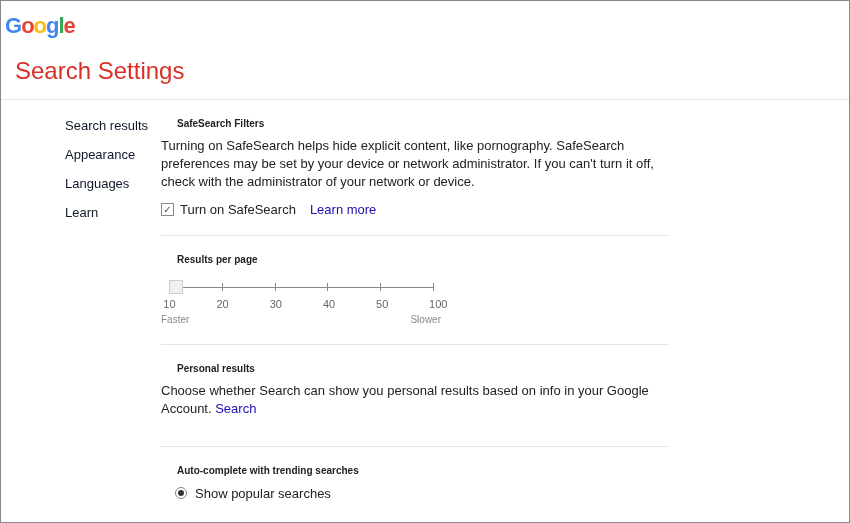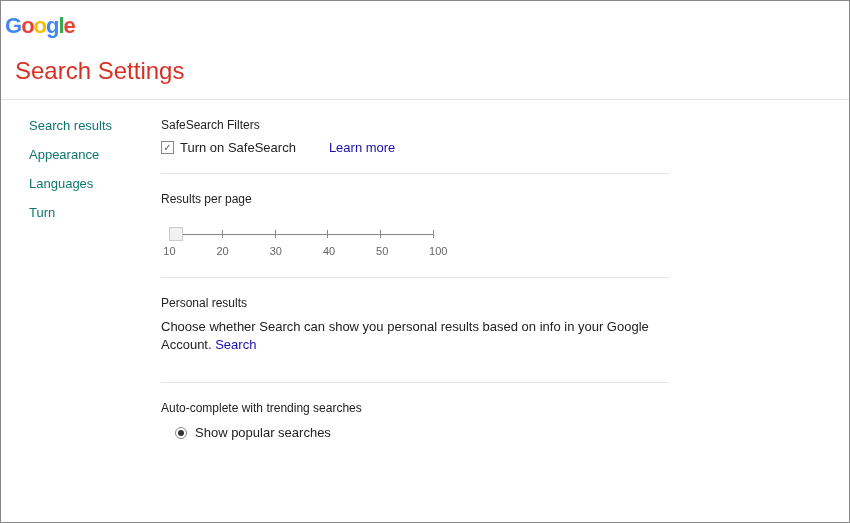--- a/index.html
+++ b/index.html
@@ -40,39 +40,41 @@
     .content {
       display: flex;
     }
     .sidebar {
       width: 160px;
       padding: 18px 0 0 28px;
       flex-shrink: 0;
     }
     .sidebar-item {
       display: block;
-      color: #0f766e;
+      color: #0f172a;
       font-size: 13px;
       margin-bottom: 14px;
       cursor: pointer;
+      margin-left: 36px;
     }
     .main {
       flex: 1;
       padding: 18px 180px 0 0;
     }
     .section {
       padding-bottom: 18px;
       margin-bottom: 18px;
       border-bottom: 1px solid #e5e5e5;
     }
     .section:last-child { border-bottom: none; }
     .section-title {
-      font-weight: normal;
-      font-size: 12px;
+      font-weight: bold;
+      font-size: 10px;
       margin-bottom: 8px;
+      margin-left: 16px;
     }
     .section-desc {
       font-size: 13px;
       color: #222;
       line-height: 1.4;
       margin-bottom: 10px;
     }
     .checkbox-row {
       display: flex;
       align-items: center;
@@ -86,28 +88,28 @@
       display: inline-flex;
       align-items: center;
       justify-content: center;
       font-size: 10px;
       color: #555;
       cursor: pointer;
     }
     .link {
       color: #1a0dab;
       cursor: pointer;
-      margin-left: 27px;
+      margin-left: 8px;
     }
     .link-inline {
       color: #1a0dab;
       cursor: pointer;
     }
     .slider-container {
-      margin-top: 28px;
+      margin-top: 22px;
       position: relative;
       width: 280px;
     }
     .slider-track {
       position: relative;
       height: 1px;
       background: #888;
       margin: 0 8px;
     }
     .slider-tick {
@@ -185,27 +187,28 @@
   </div>
   <div class="page-title">Search Settings</div>
 </div>
 <div class="divider"></div>
 
 <div class="content">
   <div class="sidebar">
     <a class="sidebar-item">Search results</a>
     <a class="sidebar-item">Appearance</a>
     <a class="sidebar-item">Languages</a>
-    <a class="sidebar-item">Turn</a>
+    <a class="sidebar-item">Learn</a>
   </div>
 
   <div class="main">
 
     <div class="section">
       <div class="section-title">SafeSearch Filters</div>
+      <div class="section-desc">Turning on SafeSearch helps hide explicit content, like pornography. SafeSearch preferences may be set by your device or network administrator. If you can't turn it off, check with the administrator of your network or device.</div>
       <div class="checkbox-row">
         <span class="checkbox">✓</span>
         <span>Turn on SafeSearch</span>
         <span class="link">Learn more</span>
       </div>
     </div>
 
     <div class="section">
       <div class="section-title">Results per page</div>
       <div class="slider-container">
@@ -219,20 +222,24 @@
           <div class="slider-handle"></div>
         </div>
         <div class="slider-labels">
           <span class="slider-label" style="left:3%">10</span>
           <span class="slider-label" style="left:22%">20</span>
           <span class="slider-label" style="left:41%">30</span>
           <span class="slider-label" style="left:60%">40</span>
           <span class="slider-label" style="left:79%">50</span>
           <span class="slider-label" style="left:99%">100</span>
         </div>
+        <div class="slider-sublabels">
+          <span class="slider-sublabel" style="left:0">Faster</span>
+          <span class="slider-sublabel" style="right:0">Slower</span>
+        </div>
       </div>
     </div>
 
     <div class="section">
       <div class="section-title">Personal results</div>
       <div class="section-desc">
         <span>Choose whether Search can show you personal results based on info in your Google Account. </span><span class="link-inline">Search</span>
       </div>
     </div>
 

